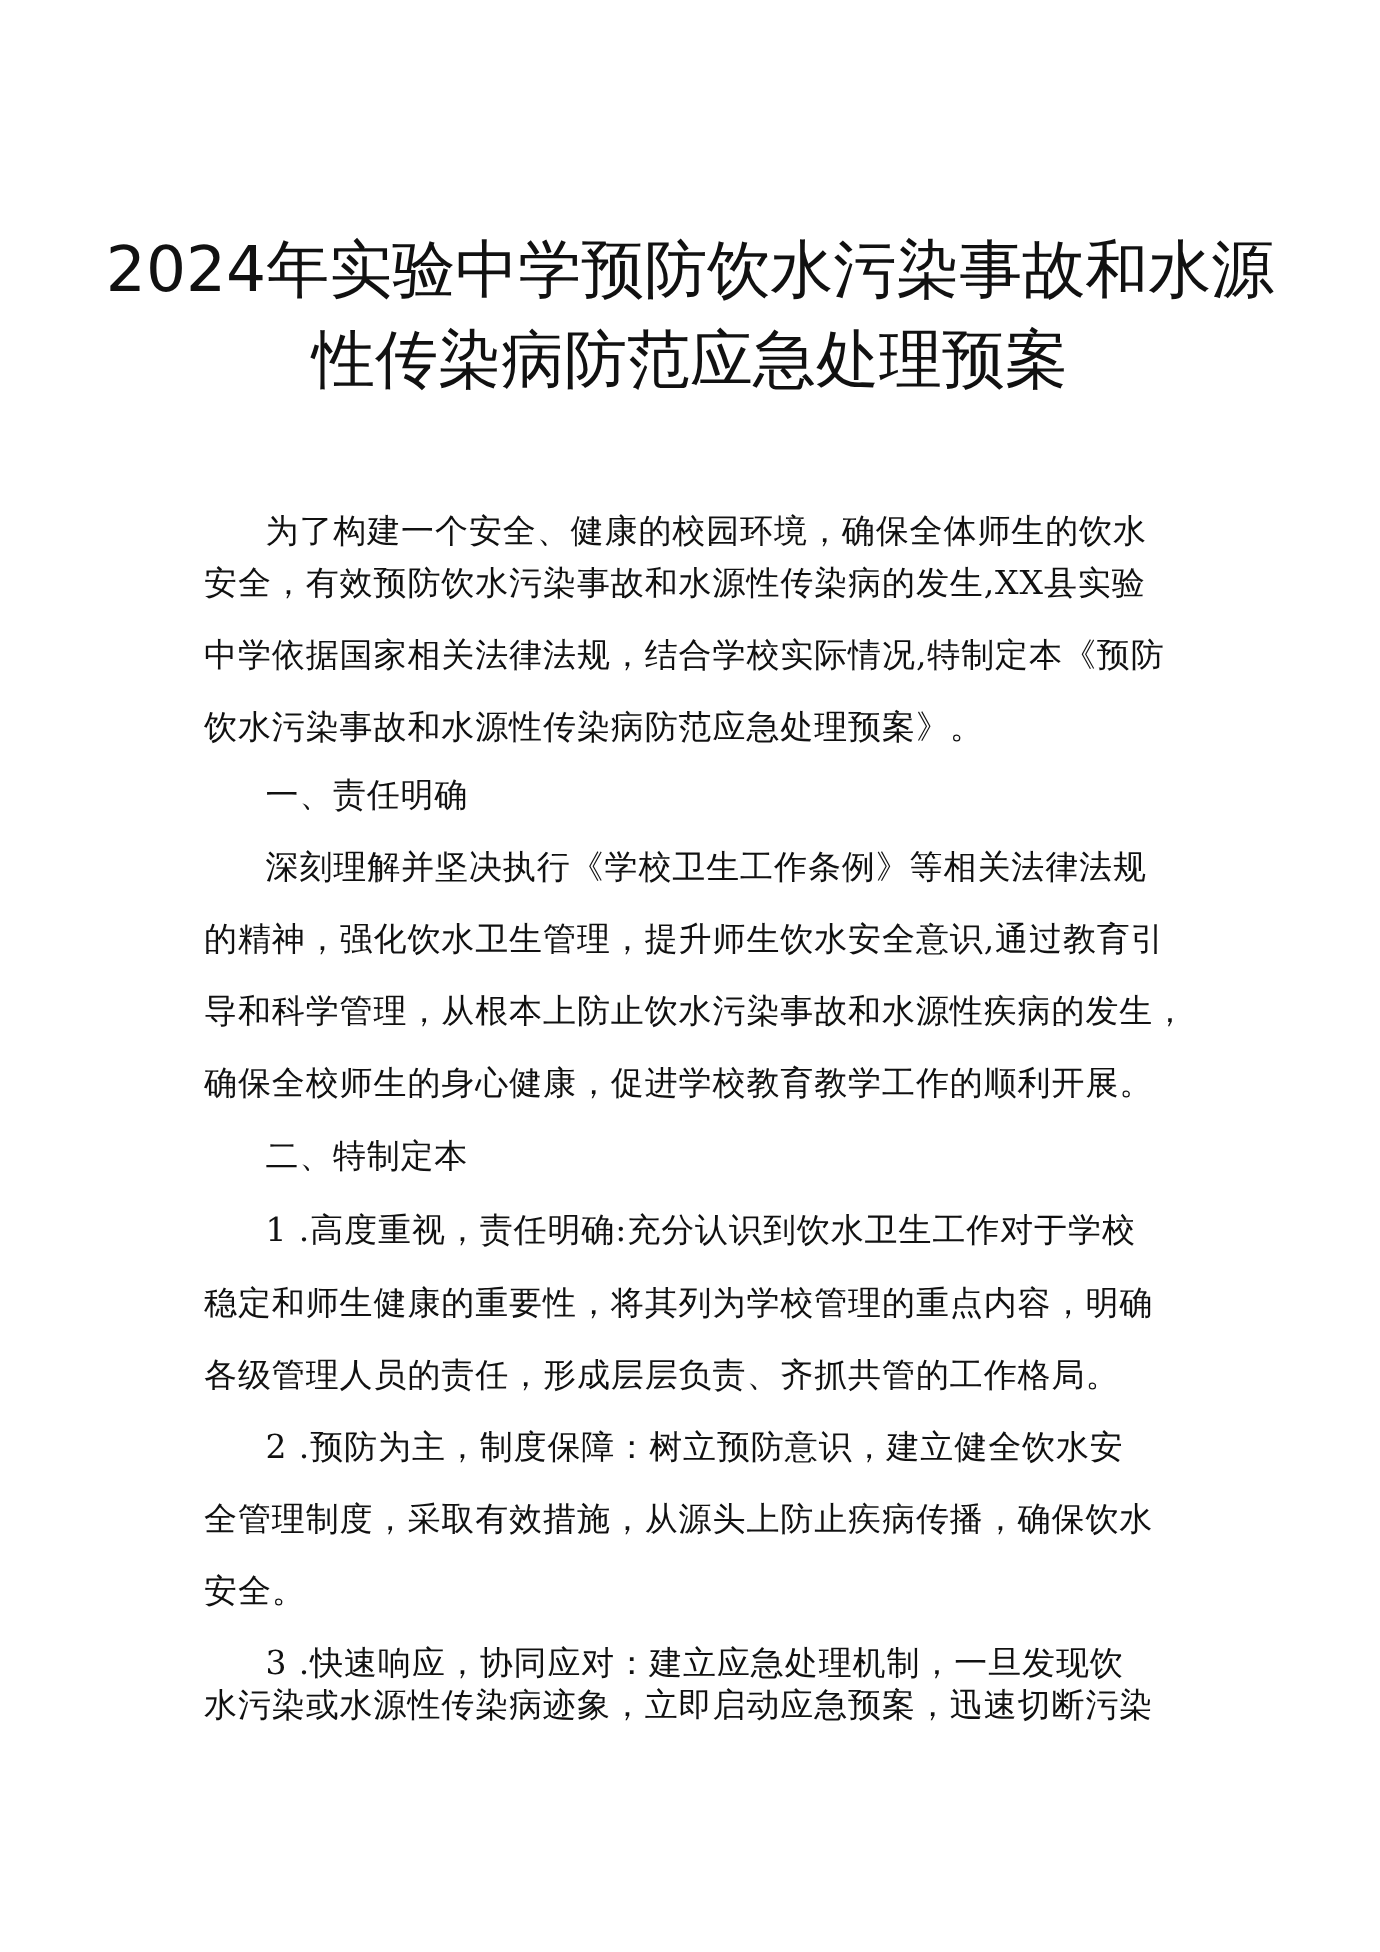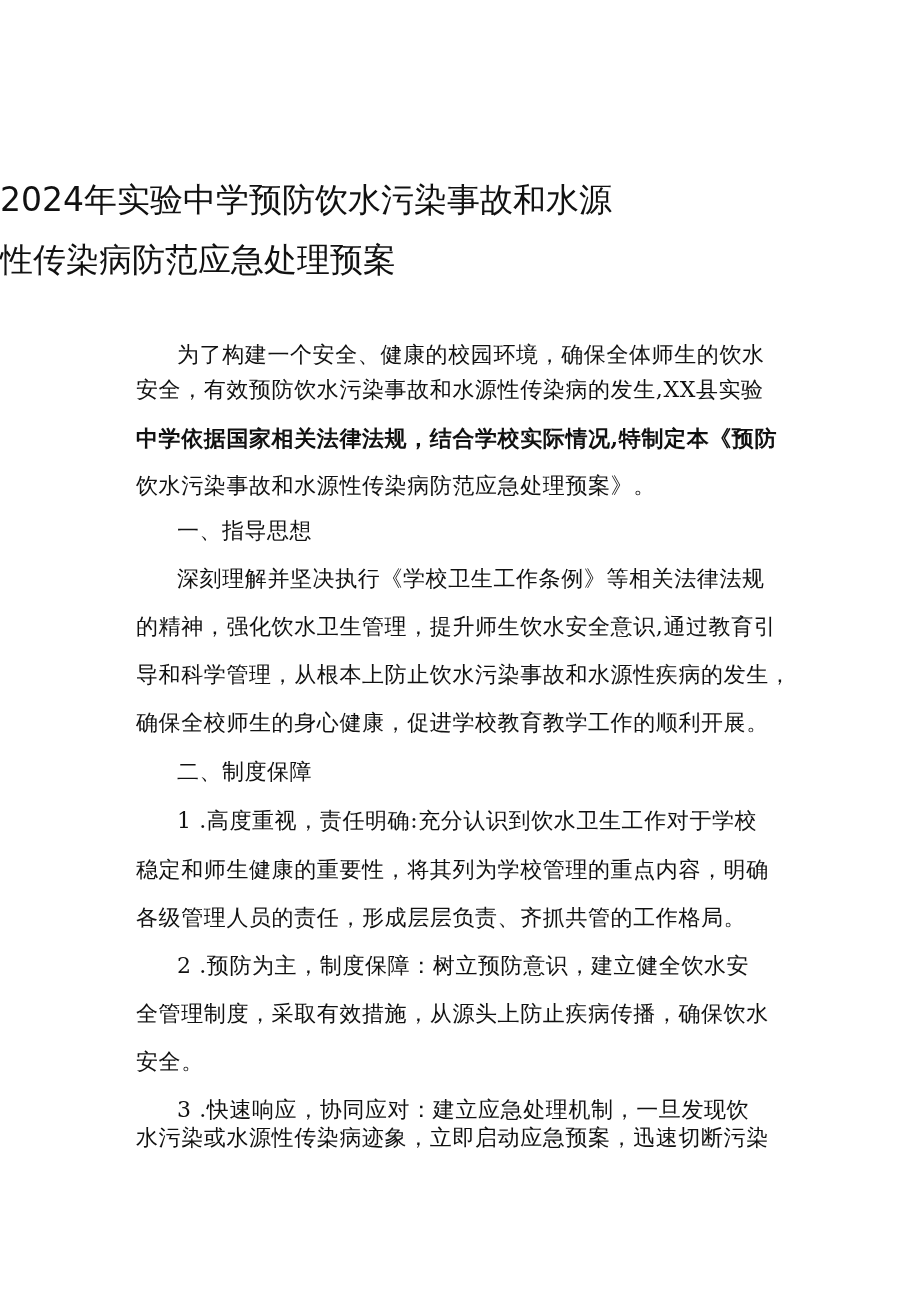--- a/index.html
+++ b/index.html
@@ -19,28 +19,27 @@
       position: absolute;
       left: 0; top: 0;
       width: 920px;
       height: 1301px;
       background: #ffffff;
     }
     .title-line {
       position: absolute;
       left: 0;
       width: 920px;
-      text-align: left;
+      text-align: center;
       font-family: "DejaVu Sans", "Liberation Sans", sans-serif;
-      font-size: 33px;
+      font-size: 42px;
       line-height: 40px;
       color: #111;
       letter-spacing: 0px;
       white-space: nowrap;
-      margin-top: 20px;
     }
     .line {
       position: absolute;
       font-size: 22px;
       line-height: 30px;
       white-space: nowrap;
       color: #111;
       letter-spacing: 0.6px;
     }
     .line.indent { left: 177px; }
@@ -59,30 +58,30 @@
 </head>
 <body>
 
 <div class="page">
 
   <div class="title-line" style="top:160px;">2024年实验中学预防饮水污染事故和水源</div>
   <div class="title-line" style="top:220px;">性传染病防范应急处理预案</div>
 
   <div class="line indent" style="top:327px;margin-top:13px;">为了构建一个安全、健康的校园环境，确保全体师生的饮水</div>
   <div class="line full" style="top:375px;">安全，有效预防饮水污染事故和水源性传染病的发生,XX县实验</div>
-  <div class="line full" style="top:423px;font-weight:bold;">中学依据国家相关法律法规，结合学校实际情况,特制定本《预防</div>
+  <div class="line full" style="top:423px;">中学依据国家相关法律法规，结合学校实际情况,特制定本《预防</div>
   <div class="line full" style="top:471px;text-align:right;">饮水污染事故和水源性传染病防范应急处理预案》。</div>
 
-  <div class="heading" style="top:516px;">一、指导思想</div>
+  <div class="heading" style="top:516px;">一、责任明确</div>
   <div class="line indent" style="top:564px;">深刻理解并坚决执行《学校卫生工作条例》等相关法律法规</div>
   <div class="line full" style="top:612px;">的精神，强化饮水卫生管理，提升师生饮水安全意识,通过教育引</div>
   <div class="line full" style="top:660px;">导和科学管理，从根本上防止饮水污染事故和水源性疾病的发生，</div>
   <div class="line full" style="top:708px;">确保全校师生的身心健康，促进学校教育教学工作的顺利开展。</div>
 
-  <div class="heading" style="top:757px;">二、制度保障</div>
+  <div class="heading" style="top:757px;">二、特制定本</div>
 
   <div class="line indent" style="top:806px;">1 .高度重视，责任明确:充分认识到饮水卫生工作对于学校</div>
   <div class="line full" style="top:855px;">稳定和师生健康的重要性，将其列为学校管理的重点内容，明确</div>
   <div class="line full" style="top:903px;">各级管理人员的责任，形成层层负责、齐抓共管的工作格局。</div>
 
   <div class="line indent" style="top:951px;">2 .预防为主，制度保障：树立预防意识，建立健全饮水安</div>
   <div class="line full" style="top:999px;">全管理制度，采取有效措施，从源头上防止疾病传播，确保饮水</div>
   <div class="line full" style="top:1047px;">安全。</div>
 
   <div class="line indent" style="top:1095px;">3 .快速响应，协同应对：建立应急处理机制，一旦发现饮</div>

